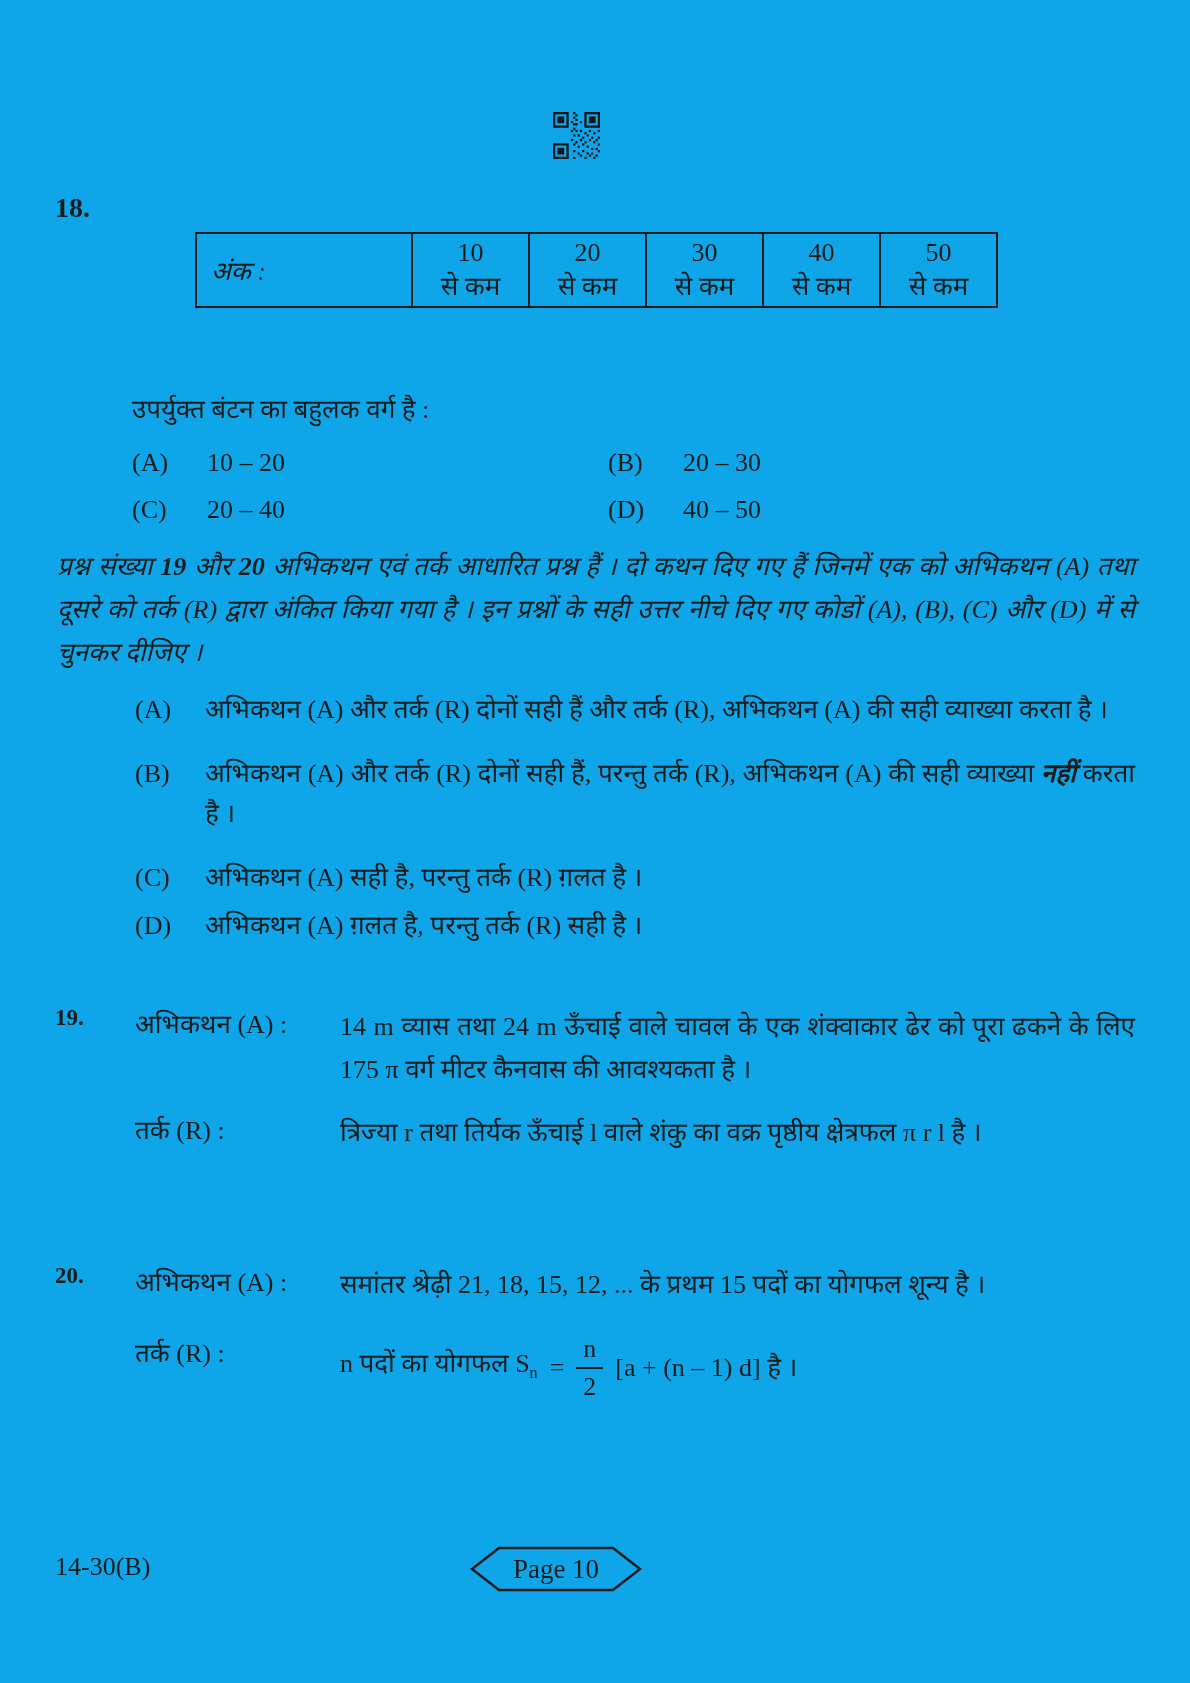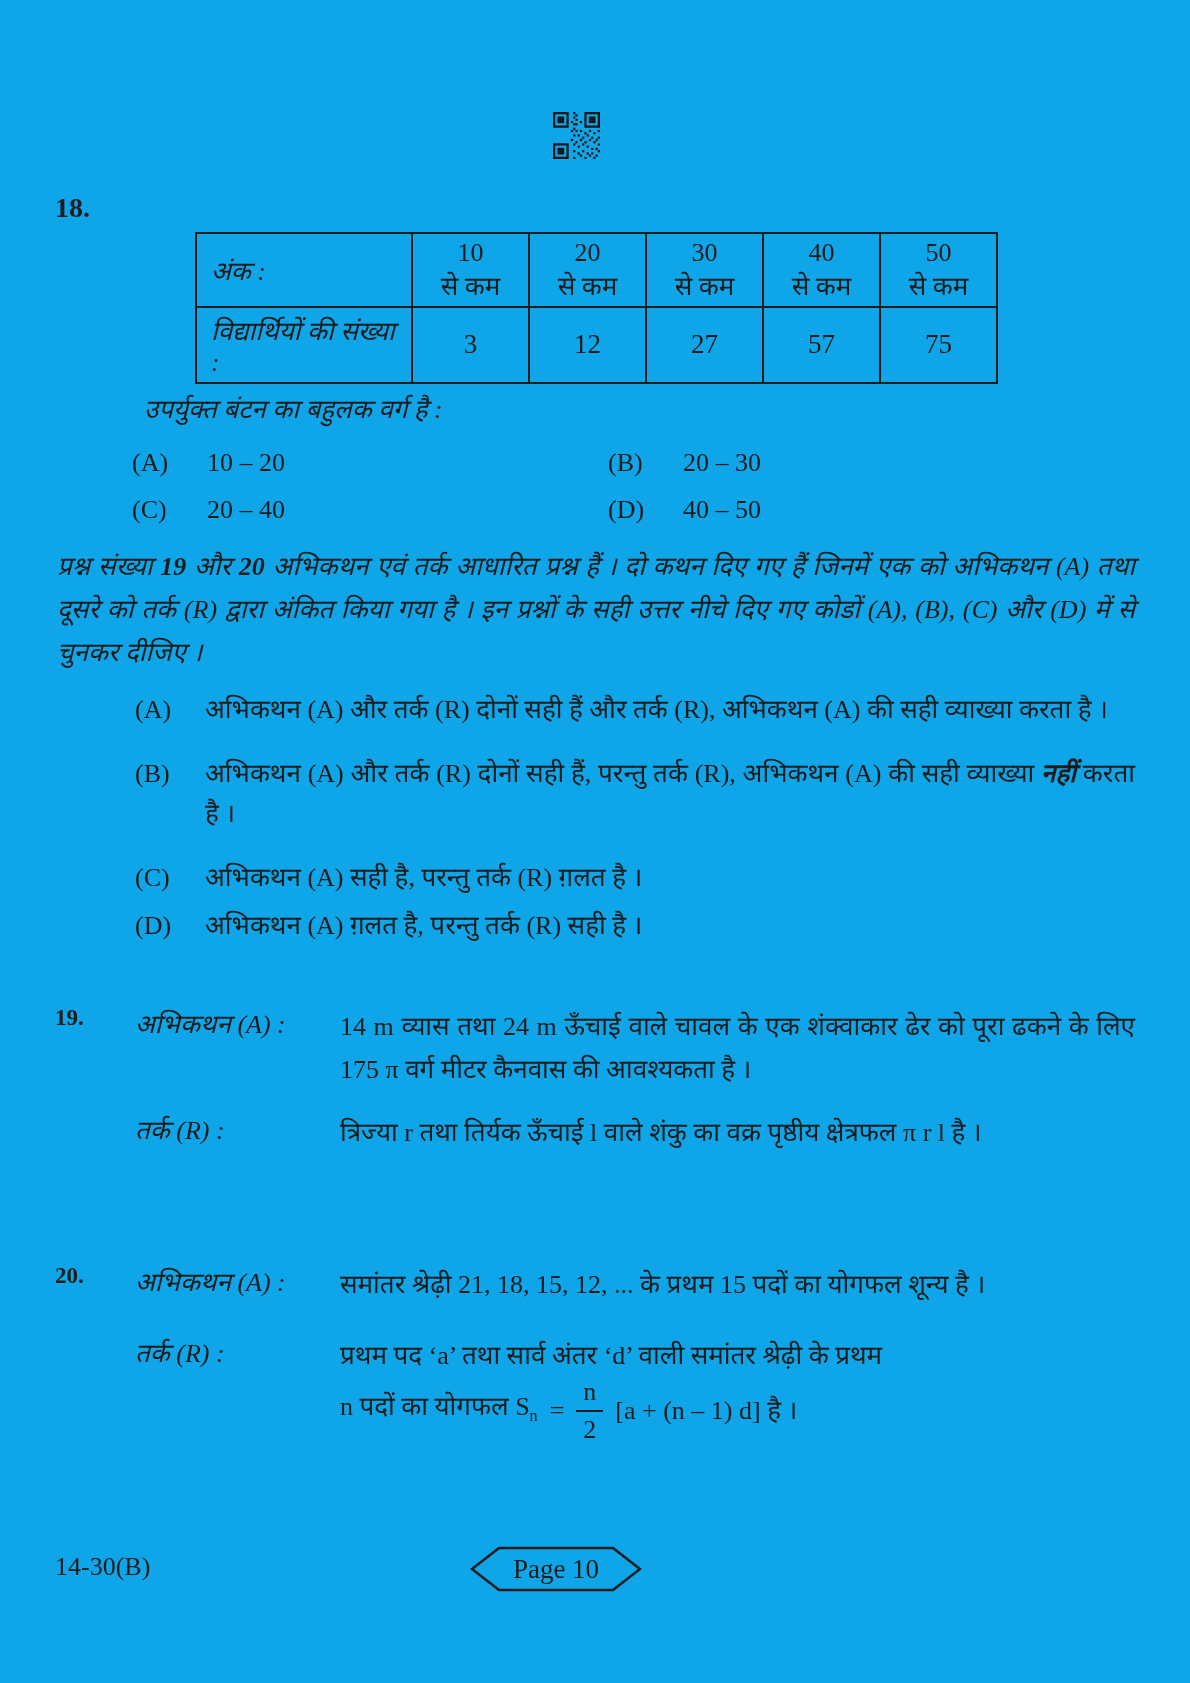--- a/index.html
+++ b/index.html
@@ -19,21 +19,21 @@
 
   .q18-num { position:absolute; left:55px; top:192px; font-weight:bold; font-size:28px; }
 
   .table-wrap { position:absolute; left:195px; top:232px; }
   table { border-collapse:collapse; }
   td { border:2px solid #1c1c1c; vertical-align:middle; }
   td.rowhead { width:216px; text-align:left; padding:4px 10px 4px 14px; font-style:italic; }
   td.colhead { width:117px; height:64px; text-align:center; line-height:1.3; padding:2px 0; }
   td.val { width:117px; height:56px; text-align:center; font-size:27px; }
 
-  .prompt { position:absolute; left:144px; top:390px;font-style:italic; }
+  .prompt { position:absolute; left:132px; top:390px; }
 
   .options { position:absolute; left:132px; top:448px; width:960px; }
   .opt-row { display:flex; height:47px; }
   .opt { width:476px; display:flex; }
   .opt-label { width:75px; flex:none; }
 
   .intro {
     position:absolute; left:57px; top:545px; width:1078px;
     font-style:italic; text-align:justify; line-height:43px; font-size:26px;
   }
@@ -44,21 +44,21 @@
   .code-row.tight { margin-bottom:8px; }
   .code-label { width:70px; flex:none; line-height:40px; }
   .code-text { width:930px; text-align:justify; line-height:40px; }
   .bi { font-weight:bold; font-style:italic; }
 
   .q { position:absolute; left:55px; width:1080px; }
   .q19 { top:1005px; }
   .q20 { top:1263px; }
   .q-row { display:flex; }
   .q-num { width:80px; flex:none; font-weight:bold; font-size:23px; }
-  .q-label { width:205px; flex:none; font-style:italic; }
+  .q-label { width:205px; flex:none; }
   .q-body { width:795px; text-align:justify; line-height:43px; }
   .q19 .reason { margin-top:20px; }
   .q20 .reason { margin-top:28px; }
 
   .formula { display:flex; align-items:center; }
   .ftext sub { font-size:0.62em; }
   .eq { margin:0 12px; }
   .frac { display:inline-flex; flex-direction:column; text-align:center; line-height:1.15; }
   .frac .fnum { border-bottom:2px solid #1c1c1c; padding:0 7px 3px; }
   .frac .fden { padding-top:3px; }
@@ -158,28 +158,20 @@
         </td>
         <td class="colhead">
           <div>40</div>
           <div>से कम</div>
         </td>
         <td class="colhead">
           <div>50</div>
           <div>से कम</div>
         </td>
       </tr>
-      <tr>
-        <td class="rowhead">विद्यार्थियों की संख्या :</td>
-        <td class="val">3</td>
-        <td class="val">12</td>
-        <td class="val">27</td>
-        <td class="val">57</td>
-        <td class="val">75</td>
-      </tr>
     </tbody>
       </table>
   </div>
 
   <div class="prompt">उपर्युक्त बंटन का बहुलक वर्ग है :</div>
 
   <div class="options">
     <div class="opt-row">
       <div class="opt">
         <span class="opt-label">(A)</span>
@@ -241,21 +233,20 @@
   <div class="q q20">
     <div class="q-row">
       <div class="q-num">20.</div>
       <div class="q-label">अभिकथन (A) :</div>
       <div class="q-body">समांतर श्रेढ़ी 21, 18, 15, 12, ... के प्रथम 15 पदों का योगफल शून्य है ।</div>
     </div>
     <div class="q-row reason">
       <div class="q-num"></div>
       <div class="q-label">तर्क (R) :</div>
       <div class="q-body">
-        <div>प्रथम पद ‘a’ तथा सार्व अंतर ‘d’ वाली समांतर श्रेढ़ी के प्रथम</div>
         <div class="formula">
           <span class="ftext"><span>n पदों का योगफल S</span><sub>n</sub></span>
           <span class="eq">=</span>
           <span class="frac">
             <span class="fnum">n</span>
             <span class="fden">2</span>
           </span>
           <span class="fsuffix">[a + (n – 1) d] है ।</span>
         </div>
       </div>

